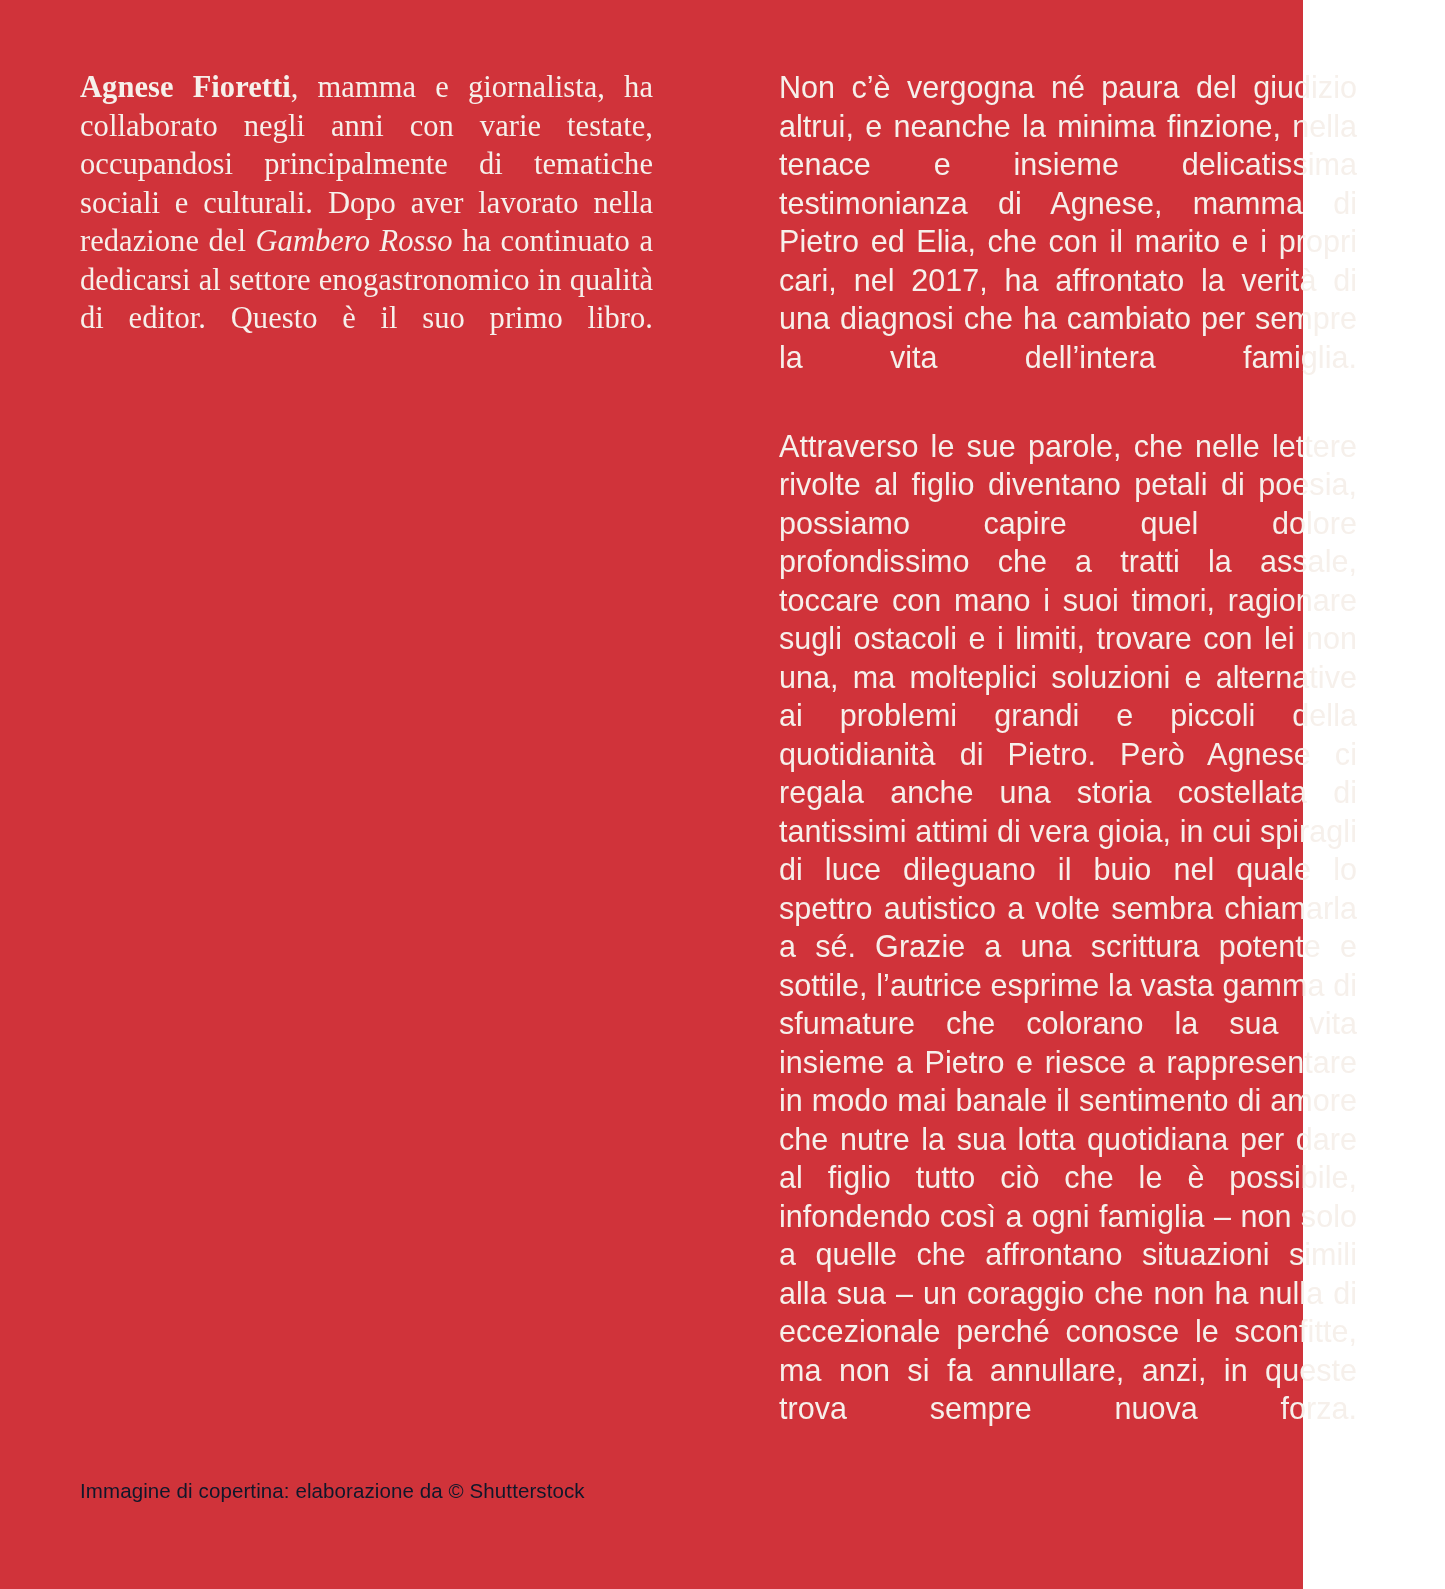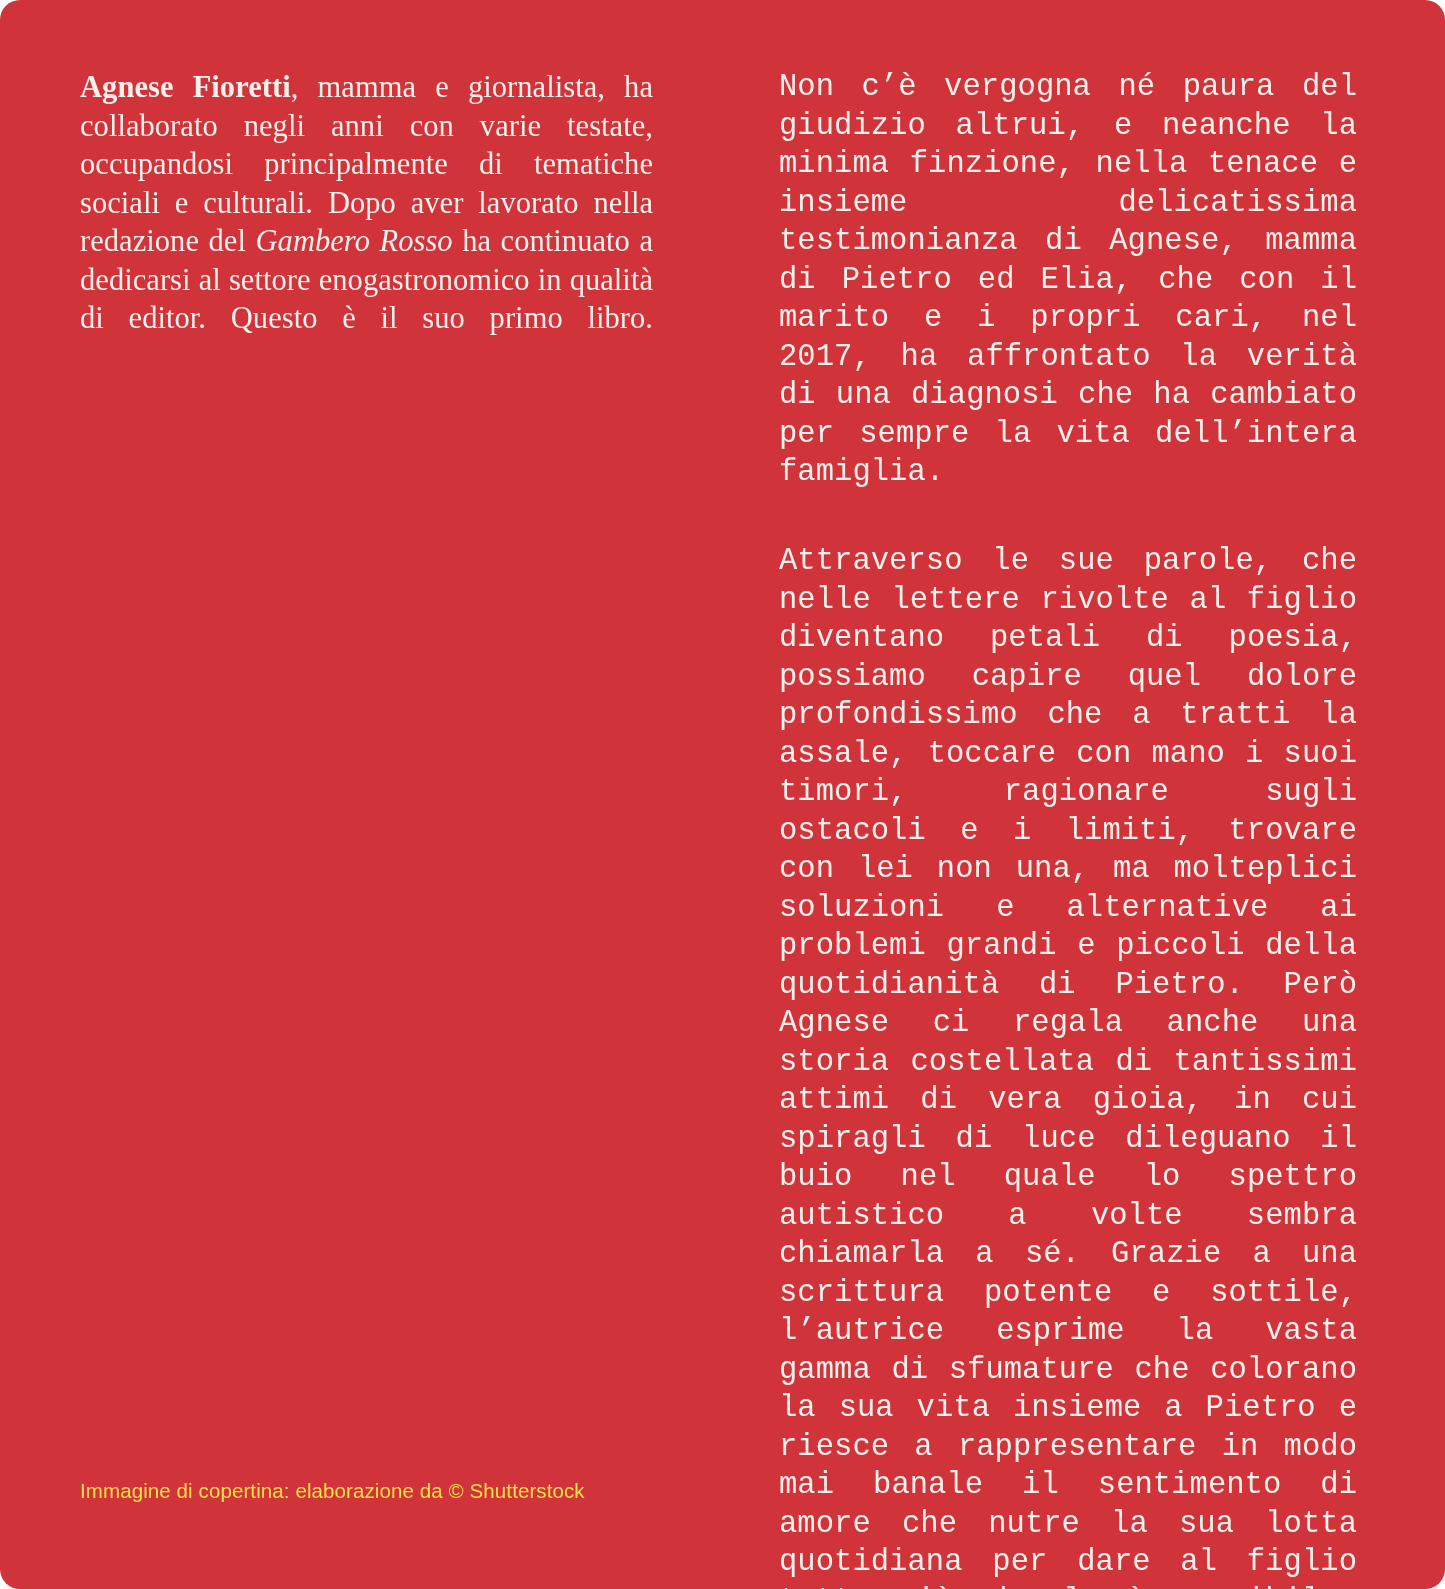--- a/index.html
+++ b/index.html
@@ -9,25 +9,24 @@
   }
 
   body {
     width: 1445px;
     height: 1589px;
     overflow: hidden;
   }
 
   .cover {
     position: relative;
-    width: 1445px;
+    width: 1303px;
     height: 1589px;
     background: #D0333A;
     box-sizing: border-box;
-    border-radius: 20px;
   }
 
   
   .bio-column {
     position: absolute;
     left: 80px;
     top: 68px;
     width: 573px;
   }
 
@@ -55,21 +54,21 @@
   
   .blurb-column {
     position: absolute;
     left: 779px;
     top: 68px;
     width: 578px;
   }
 
   .blurb-paragraph {
     margin: 0;
-    font-family: Liberation Mono, monospace;
+    font-family: Liberation Sans, sans-serif;
     font-size: 30.5px;
     line-height: 38.5px;
     color: #F6F0EB;
     text-align: justify;
     text-justify: inter-word;
     hyphens: manual;
     -webkit-hyphens: manual;
     letter-spacing: 0.05px;
   }
 
@@ -87,21 +86,21 @@
 
   
   .image-credit {
     position: absolute;
     left: 80px;
     top: 1478px;
     margin: 0;
     font-family: "Liberation Sans", "DejaVu Sans", sans-serif;
     font-size: 20.5px;
     line-height: 26px;
-    color: #fde047;
+    color: #0f172a;
     letter-spacing: 0.1px;
     white-space: nowrap;
   }
 </style>
 </head>
 <body>
 
 <div class="cover">
 
   <div class="bio-column">

